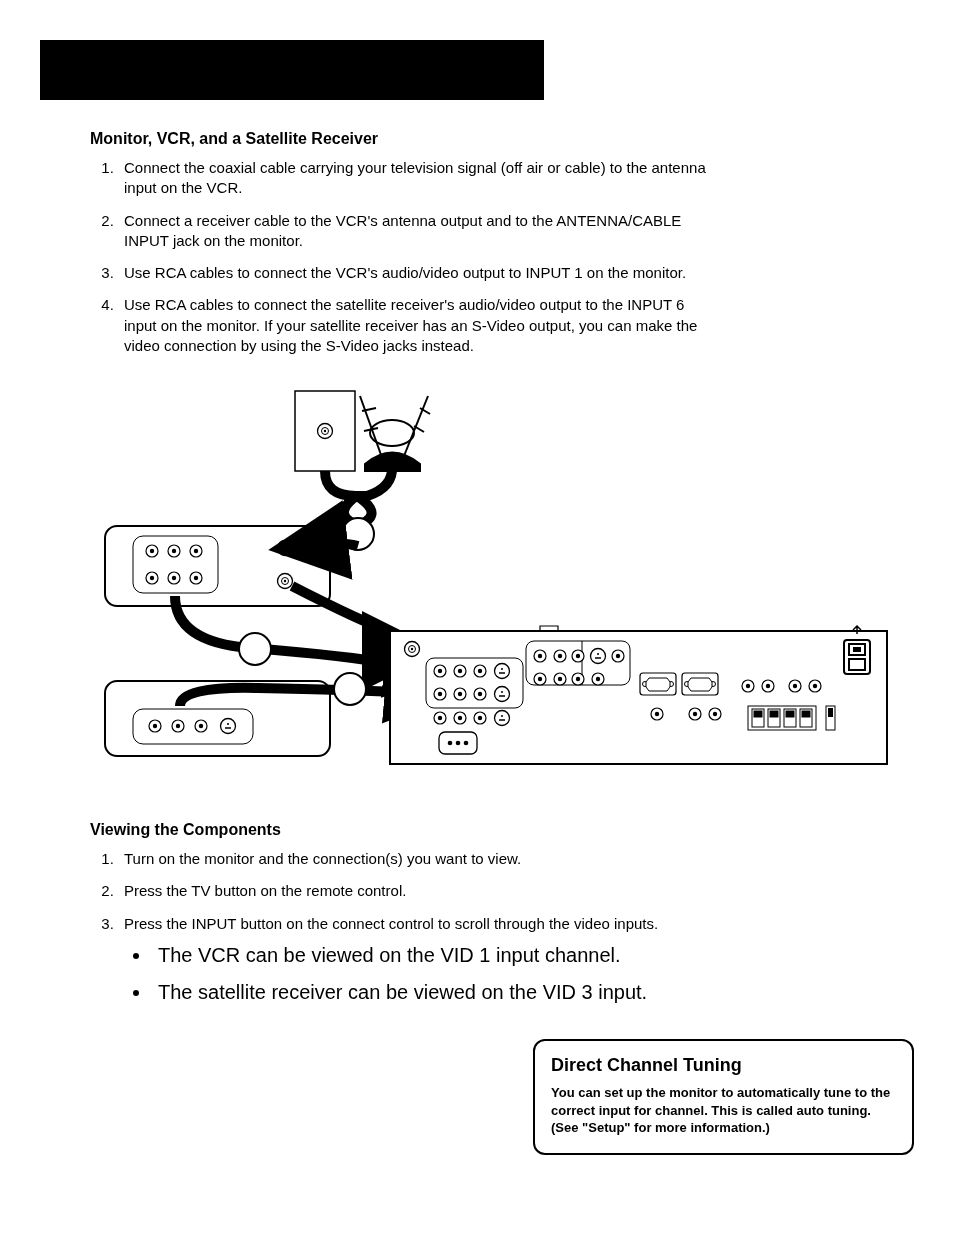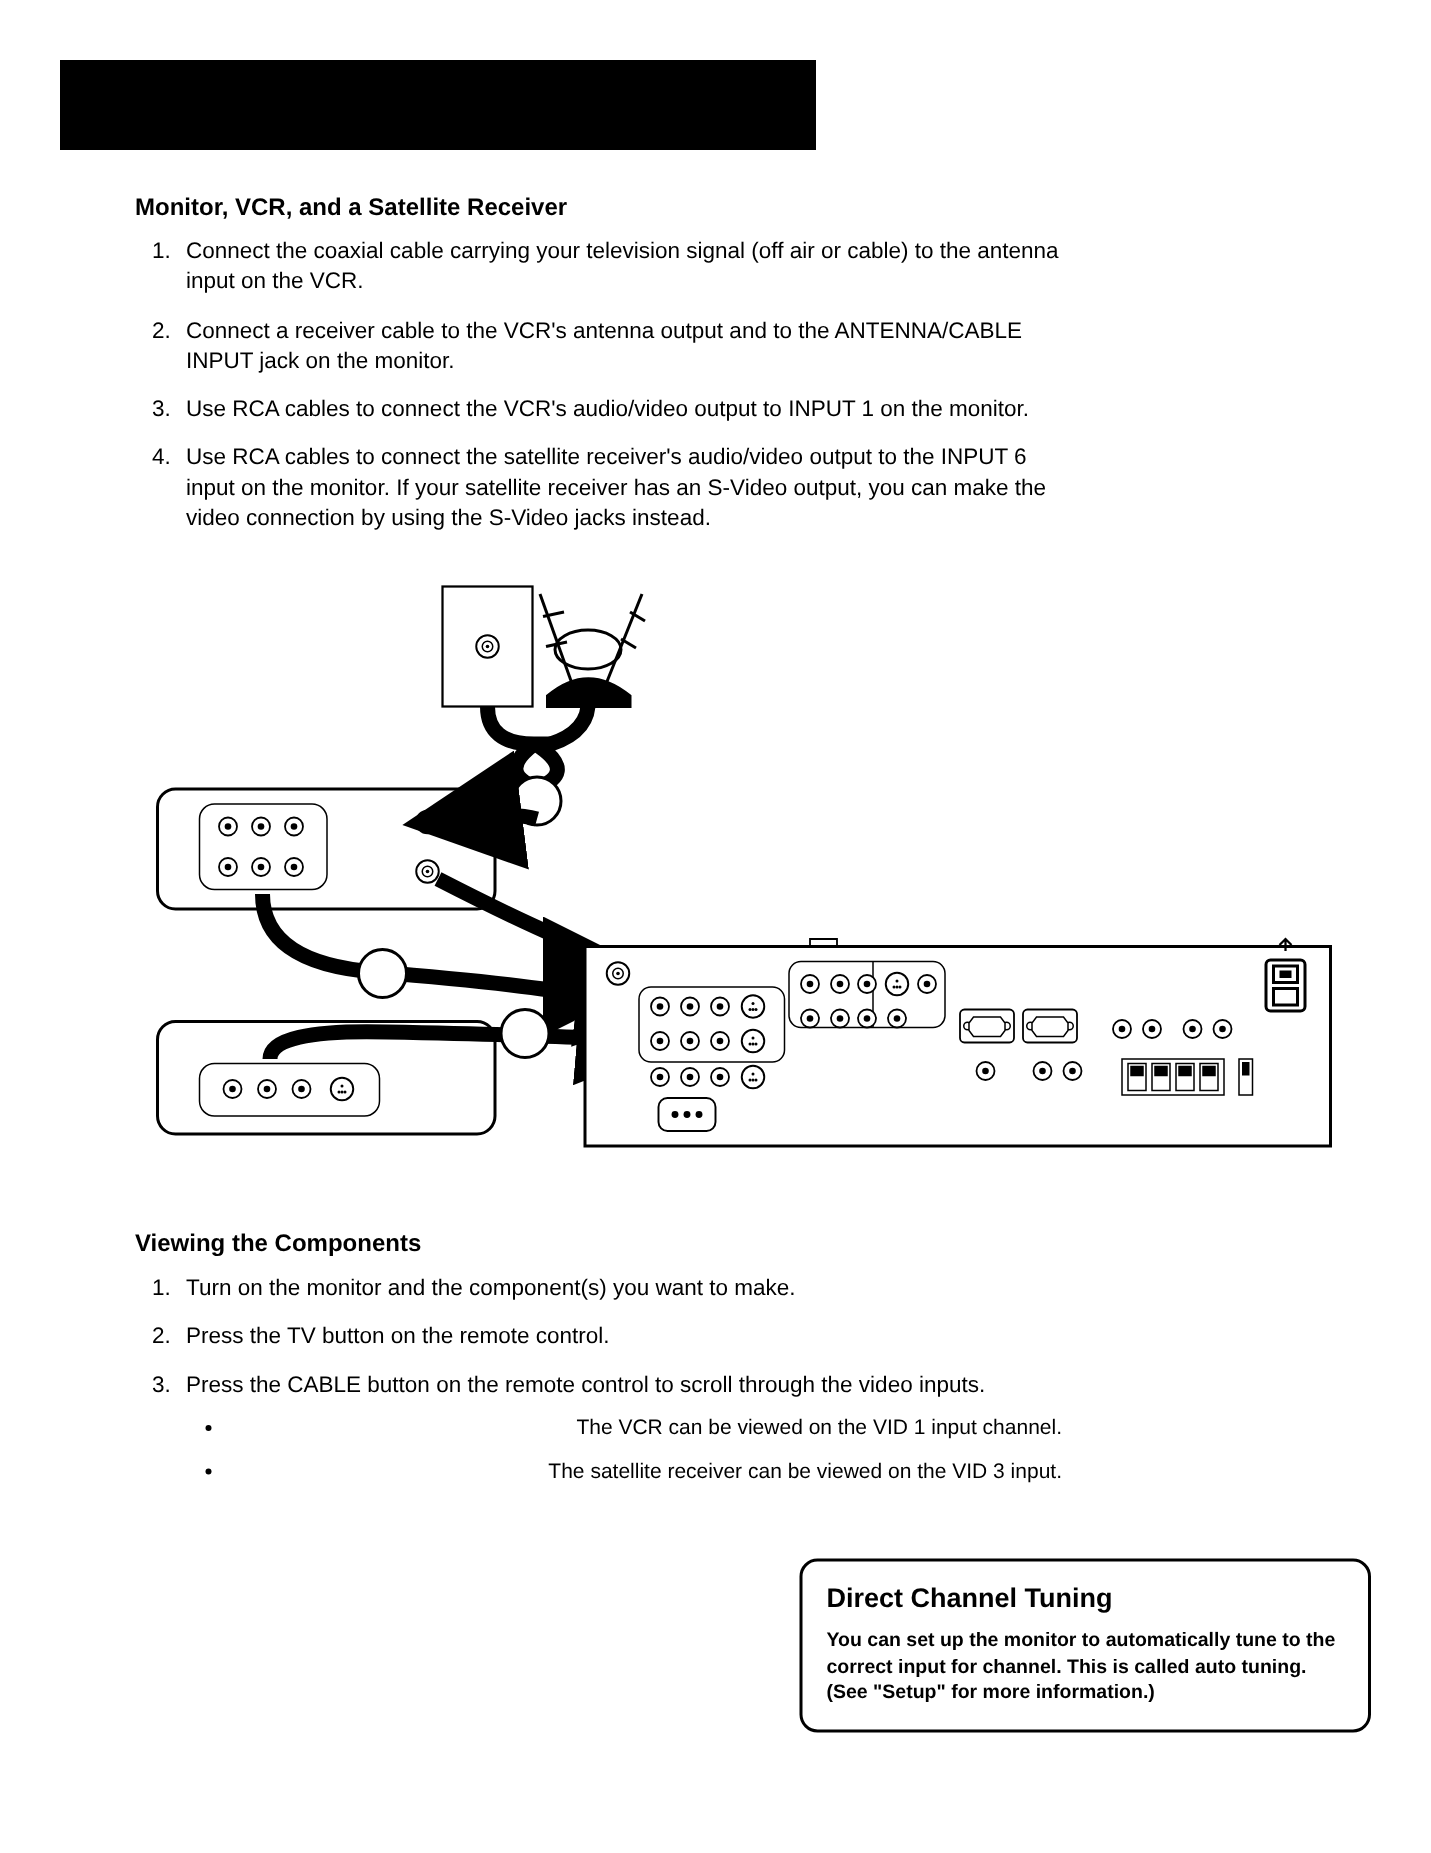--- a/index.html
+++ b/index.html
@@ -41,24 +41,23 @@
     line-height: 1.35;
     margin-bottom: 12px;
     padding-left: 6px;
   }
   ul.sub {
     list-style: disc;
     margin: 8px 0 0 0;
     padding-left: 28px;
   }
   ul.sub li {
-    font-size: 14px;
+    font-size: 20px;
     line-height: 1.35;
     margin-bottom: 10px;
-    text-align: right;
   }
   .diagram {
     margin: 30px auto 40px auto;
     display: block;
   }
   .callout {
     position: absolute;
     right: 40px;
     bottom: 80px;
     width: 381px;
@@ -238,24 +237,24 @@
 
       <rect x="744" y="254" width="26" height="34" rx="3" fill="#fff" stroke="#000" stroke-width="2"></rect>
       <rect x="749" y="258" width="16" height="11" fill="#fff" stroke="#000" stroke-width="2"></rect>
       <rect x="753" y="261" width="8" height="5" fill="#000"></rect>
       <rect x="749" y="273" width="16" height="11" fill="#fff" stroke="#000" stroke-width="2"></rect>
       <path d="M757 248 v-8 m-4 4 l4 -4 l4 4" stroke="#000" stroke-width="1.5" fill="none"></path>
     </svg>
 
     <h2 class="section-title">Viewing the Components</h2>
     <ol class="steps">
-      <li>Turn on the monitor and the component(s) you want to make.</li>
+      <li>Turn on the monitor and the connection(s) you want to view.</li>
       <li>Press the TV button on the remote control.</li>
       <li>
-        <span>Press the CABLE button on the remote control to scroll through the video inputs.</span>
+        <span>Press the INPUT button on the connect control to scroll through the video inputs.</span>
         <ul class="sub">
           <li>The VCR can be viewed on the VID 1 input channel.</li>
           <li>The satellite receiver can be viewed on the VID 3 input.</li>
         </ul>
       </li>
     </ol>
 
   </div>
 
   <div class="callout">

